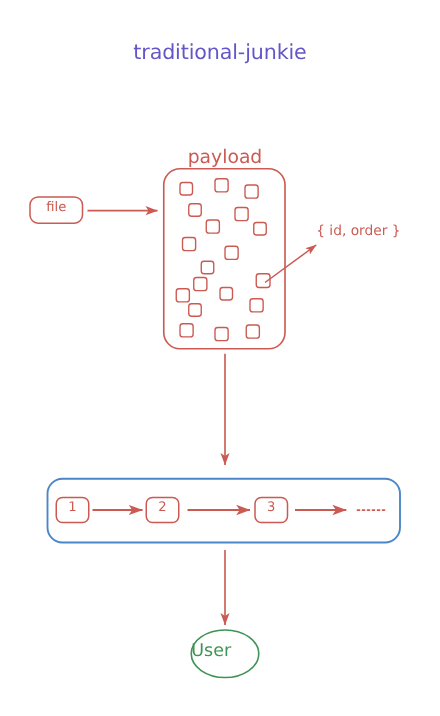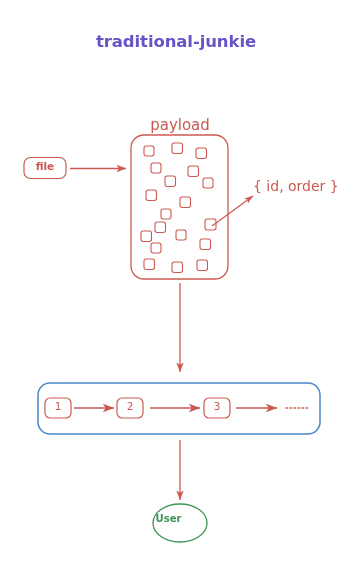--- a/index.html
+++ b/index.html
@@ -21,71 +21,69 @@
     width: 352px;
     height: 573px;
   }
   .diagram-title {
     position: absolute;
     left: 0;
     top: 32px;
     width: 352px;
     text-align: center;
     font-size: 16.5px;
-    font-weight: 700;
+    font-weight: 400;
     color: #6455c8;
     letter-spacing: -0.1px;
   }
   .payload-label {
     position: absolute;
     left: 131px;
     top: 116px;
     width: 98px;
     text-align: center;
     font-size: 15px;
     color: #cb5a52;
   }
   .file-label {
     position: absolute;
     left: 24px;
     top: 160px;
     width: 42px;
     text-align: center;
     font-size: 10.5px;
     color: #cb5a52;
-    font-weight: bold;
   }
   .idorder-label {
     position: absolute;
     left: 253px;
     top: 178px;
-    font-size: 14px;
+    font-size: 11px;
     color: #cb5a52;
     white-space: nowrap;
   }
   .seq-num {
     position: absolute;
     width: 26px;
     text-align: center;
     font-size: 10.5px;
     color: #cb5a52;
     top: 400px;
   }
   .seq-num.n1 { left: 45px; }
   .seq-num.n2 { left: 117px; }
   .seq-num.n3 { left: 204px; }
   .user-label {
     position: absolute;
     left: 153px;
     top: 513px;
     width: 31px;
     text-align: center;
-    font-size: 10px;
+    font-size: 14px;
     color: #3e9455;
-    font-weight: bold;
   }
 </style>
 </head>
 <body>
 
 <svg id="canvas" viewBox="0 0 352 573">
   <defs>
     <marker id="arrowRed" markerWidth="9" markerHeight="9" refX="7.4" refY="3.1" orient="auto" markerUnits="strokeWidth">
       <path d="M0,0.3 L7.6,3.1 L0,5.9 L1.9,3.1 Z" fill="#cb5a52"></path>
     </marker>

